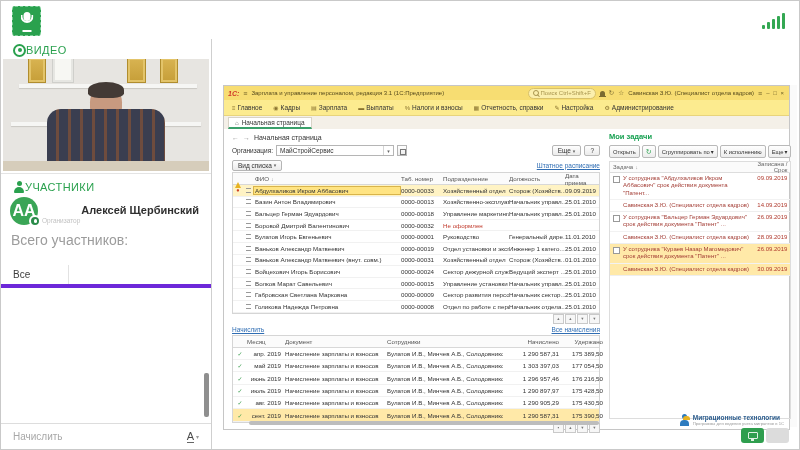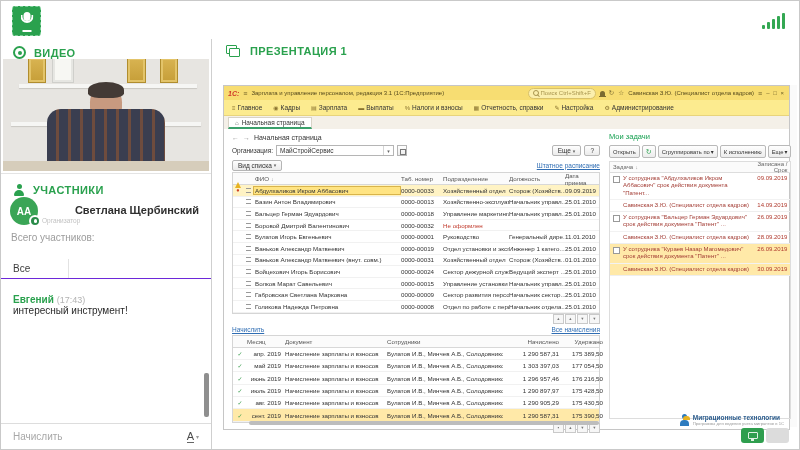--- a/index.html
+++ b/index.html
@@ -8,51 +8,51 @@
   
   .topbar{position:absolute;top:0;left:0;right:0;height:38px;background:#fff;border-bottom:1px solid #d6d6d6}
   .micbtn{position:absolute;left:11px;top:5px;width:27px;height:28px;background:#2aa14e;border:1px dashed #7fd09a;border-radius:3px;cursor:pointer}
   .mic-b{position:absolute;left:50%;top:5px;transform:translateX(-50%);width:7px;height:9px;background:#fff;border-radius:3.5px}
   .mic-s{position:absolute;left:50%;top:8px;transform:translateX(-50%);width:13px;height:8px;border:2px solid #fff;border-top:none;border-radius:0 0 7px 7px;box-sizing:border-box}
   .mic-base{position:absolute;left:50%;bottom:3px;transform:translateX(-50%);width:9px;height:2px;background:#fff}
   .signal{position:absolute;right:14px;top:12px;display:flex;align-items:flex-end;gap:2px}
   .signal i{display:block;width:3px;background:#34a853;border-radius:1px}
   
   .left{position:absolute;top:38px;left:0;width:210px;bottom:0;background:#fff;border-right:1px solid #cfcfcf}
-  .sec-head{display:flex;align-items:flex-end;gap:8px;padding:0 12px;height:18px;color:#2aa14e;font-weight:bold;font-size:11px;letter-spacing:.4px}
+  .sec-head{display:flex;align-items:center;padding:0 12px;height:18px;color:#2aa14e;font-weight:normal;font-size:11px;letter-spacing:.4px}
   .vh{position:absolute;top:2px;left:0;right:0}
   .icon-cam{width:13px;height:13px;border:2px solid #2aa14e;border-radius:50%;position:relative;box-sizing:border-box;flex:none}
   .icon-cam::after{content:"";position:absolute;left:2.5px;top:2.5px;width:4px;height:4px;background:#2aa14e;border-radius:50%}
   .video{position:absolute;top:20px;left:2px;right:2px;height:112px;background:#e7e5e1;overflow:hidden}
   .shelf{position:absolute;height:4px;background:#f6f6f4;box-shadow:0 1px 1px #c9c7c3}
   .plaque{position:absolute;border:1px solid #b08d2e;background:linear-gradient(#d9b452,#c69e38);box-shadow:inset 0 0 0 2px #e3c46a}
   .plaque.white{border:1px solid #cfcfcb;background:#f7f7f3;box-shadow:inset 0 0 0 2px #e6e6e2}
   .head{position:absolute;left:50%;top:24%;transform:translateX(-50%);width:32px;height:36px;background:#c79a80;border-radius:45% 45% 40% 40%}
   .head::before{content:"";position:absolute;left:-2px;top:-4px;width:36px;height:16px;background:#433a35;border-radius:50% 50% 30% 30%}
   .torso{position:absolute;left:50%;bottom:10px;transform:translateX(-50%);width:118px;height:52px;border-radius:14px 14px 0 0;
          background:repeating-linear-gradient(90deg,#3a3e50 0 9px,#6e4c3e 9px 12px),repeating-linear-gradient(0deg,rgba(0,0,0,.25) 0 2px,transparent 2px 9px);}
   .desk{position:absolute;left:0;right:0;bottom:0;height:10px;background:#d6cdbb}
   .ph{position:absolute;top:134px;left:0;right:0;border-top:1px solid #e4e4e4;padding-top:4px}
   .icon-person{width:12px;height:12px;position:relative;flex:none}
   .icon-person::before{content:"";position:absolute;left:3.5px;top:0;width:5px;height:5px;border-radius:50%;background:#2aa14e}
   .icon-person::after{content:"";position:absolute;left:1px;bottom:0;width:10px;height:6px;border-radius:5px 5px 1px 1px;background:#2aa14e}
   .prow{position:absolute;top:158px;left:0;right:0;height:34px}
-  .avatar{position:absolute;left:9px;top:0;width:28px;height:28px;border-radius:50%;background:#3aa556;color:#fff;font-size:10px;font-weight:bold;
+  .avatar{position:absolute;left:9px;top:0;width:28px;height:28px;border-radius:50%;background:#3aa556;color:#fff;font-size:16px;font-weight:bold;
           display:flex;align-items:center;justify-content:center}
   .badge{position:absolute;right:-3px;bottom:-2px;width:12px;height:12px;border-radius:50%;background:#2a8c4a;border:2px solid #fff;box-sizing:border-box}
   .badge::after{content:"";position:absolute;left:2.5px;top:2px;width:3px;height:4px;background:#fff;border-radius:1.5px}
   .org-lbl{position:absolute;left:41px;top:20px;font-size:6.5px;color:#c2c2c2}
   .pname{position:absolute;right:12px;top:7px;font-size:11px;color:#2f2f2f;font-weight:600}
-  .total{position:absolute;top:193px;left:10px;font-size:10px;color:#9c9c9c}
+  .total{position:absolute;top:193px;left:10px;font-size:14px;color:#9c9c9c}
   .ch{position:absolute;top:206px;left:0;right:0;border-top:1px solid #e4e4e4;padding-top:4px}
   .icon-chat{width:12px;height:10px;background:#2aa14e;border-radius:2px;position:relative;flex:none}
   .icon-chat::before{content:"";position:absolute;left:2px;bottom:-3px;width:0;height:0;border-top:3px solid #2aa14e;border-right:4px solid transparent}
   .icon-chat::after{content:"";position:absolute;left:2px;top:3px;width:8px;height:1px;background:#fff;box-shadow:0 3px 0 #fff}
   .caret{font-size:7px;color:#2aa14e}
-  .chat-tabs{position:absolute;top:220px;left:0;right:0;height:19px;border-bottom:1px solid #6d28d9;display:flex}
+  .chat-tabs{position:absolute;top:226px;left:0;right:0;height:19px;border-bottom:4px solid #6d28d9;display:flex}
   .chat-tab{width:68px;border-right:1px solid #e2e2e2;font-size:10px;color:#3c3c3c;display:flex;align-items:center;padding-left:12px;box-sizing:border-box}
   .chat-msgs{position:absolute;top:247px;left:0;right:8px;bottom:28px;padding:8px 12px;font-size:10px;color:#2b2b2b;overflow:hidden}
   .msg-author{color:#2aa14e;font-weight:bold}
   .msg-time{color:#b3b3b3;font-size:9px}
   .chat-sb{position:absolute;right:2px;bottom:32px;width:5px;height:44px;background:#8f8f8f;border-radius:2px}
   .msg-input{position:absolute;bottom:0;height:26px;left:0;right:0;border-top:1px solid #ddd;display:flex;align-items:center;padding:0 12px;box-sizing:border-box}
   .msg-ph{color:#a8a8a8;font-size:10px}
   .fmt{margin-left:auto;color:#4a4a4a;font-size:11px;border-bottom:1px solid #666;line-height:11px}
   .fmt-caret{font-size:6px;color:#9a9a9a;margin-left:2px}
   
@@ -128,21 +128,21 @@
   .ah{display:flex;height:11px;align-items:center;background:#fbfbfb;border-bottom:1px solid #d8d8d8;color:#555;font-size:6.2px}
   .arow{display:flex;height:11.4px;align-items:center;border-bottom:1px solid #f1f1f1;font-size:6.2px;white-space:nowrap}
   .arow.hl{background:#ffe9a8}
   .ac1{width:14px;text-align:center;color:#3a9d4e;font-size:6px;flex:none}
   .ac2{width:38px;text-align:right;padding-right:4px;flex:none;box-sizing:border-box}
   .ac3{width:102px;overflow:hidden;flex:none}
   .ac4{width:116px;overflow:hidden;flex:none}
   .ac5{width:56px;text-align:right;flex:none}
   .ac6{width:46px;text-align:right;padding-right:2px;flex:none;box-sizing:border-box}
   
-  .t-title{color:#15a050;font-weight:normal;font-size:7.5px;height:11px}
+  .t-title{color:#15a050;font-weight:bold;font-size:7.5px;height:11px}
   .tbtns{display:flex;gap:2px;margin:2px 0 3px 0}
   .tbtn{border:1px solid #b9b9b9;border-radius:2px;background:linear-gradient(#fefefe,#ededed);font-size:5.8px;padding:0 3px;height:11px;display:flex;align-items:center;gap:1px;color:#333;white-space:nowrap}
   .tbtn.green{color:#2aa14e;font-size:7px}
   .tlist{border:1px solid #ddd;height:256px;overflow:hidden}
   .th{display:flex;font-size:6px;color:#666;background:#fbfbfb;border-bottom:1px solid #ddd;height:10px;align-items:center;padding:0 3px}
   .th .tt{flex:1}
   .th .td{width:40px;text-align:right}
   .trow{display:flex;font-size:6px;padding:2px 3px;border-bottom:1px solid #f2f2f2;align-items:flex-start}
   .trow .cb{width:5px;height:5px;border:1px solid #999;background:#fff;margin-right:3px;margin-top:1px;flex:none}
   .ttext{flex:1;line-height:7.3px;color:#a33d35}
@@ -202,51 +202,39 @@
   <div class="sec-head ph">
     <span class="icon-person"></span>
     <span>УЧАСТНИКИ</span>
   </div>
   <div class="prow">
     <div class="avatar">
       <span>АА</span>
       <span class="badge"></span>
     </div>
     <div class="org-lbl">Организатор</div>
-    <div class="pname">Светлана Щербинский</div>
+    <div class="pname">Алексей Щербинский</div>
   </div>
   <div class="total">Всего участников:</div>
   <div class="chat-tabs">
     <div class="chat-tab">Все</div>
   </div>
   <div class="chat-msgs">
 
 
-      <div class="chat-msg" style="margin-bottom:9px">
-        <div><span class="msg-author">Евгений</span>
-             <span class="msg-time">(17:43)</span></div>
-        <div>интересный инструмент!</div>
-      </div>
     </div>
   <div class="chat-sb"></div>
   <div class="msg-input">
     <span class="msg-ph">Начислить</span>
     <span class="fmt">А</span>
     <span class="fmt-caret">▾</span>
   </div>
 </div>
 
 <div class="right">
-  <div class="pres-head">
-    <span class="icon-pres">
-        <i class="b"></i>
-        <i class="f"></i>
-      </span>
-    <span>ПРЕЗЕНТАЦИЯ 1</span>
-  </div>
   <div class="pres-body">
     <div class="vtrack"></div>
 
     <div class="onec">
       <div class="o-title">
         <span class="o-logo">1С:</span>
         <span class="g-burger">≡</span>
         <span class="ttl">Зарплата и управление персоналом, редакция 3.1  (1С:Предприятие)</span>
         <span class="searchbox">
           <span class="mag"></span>

